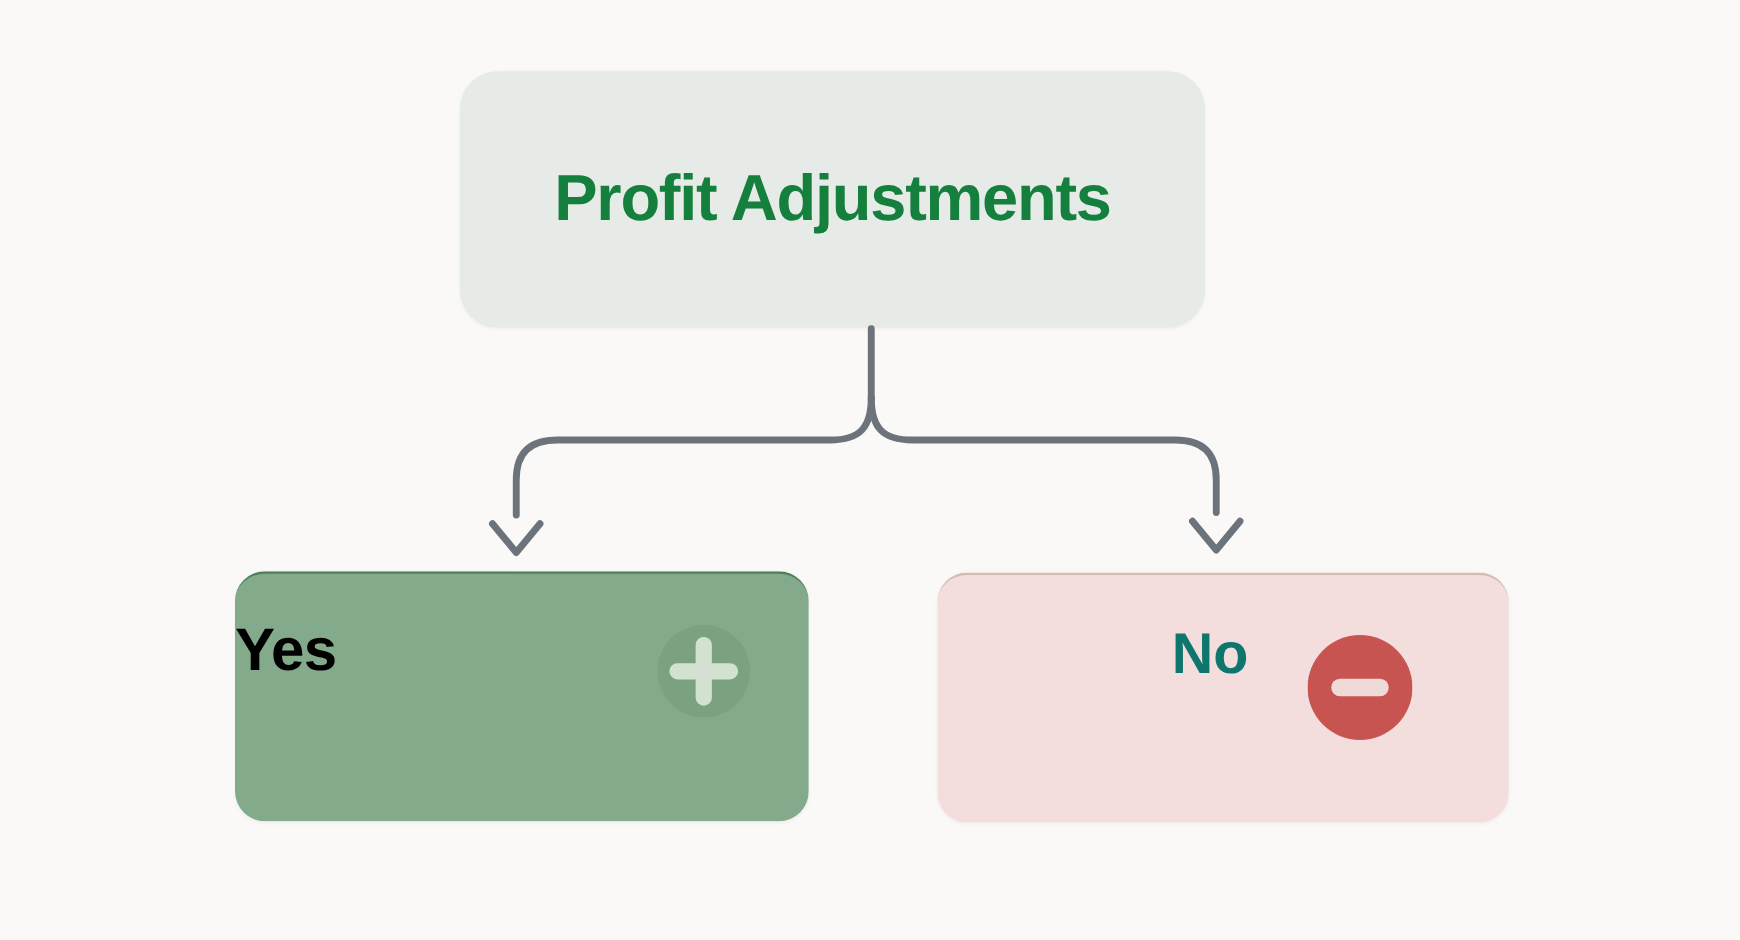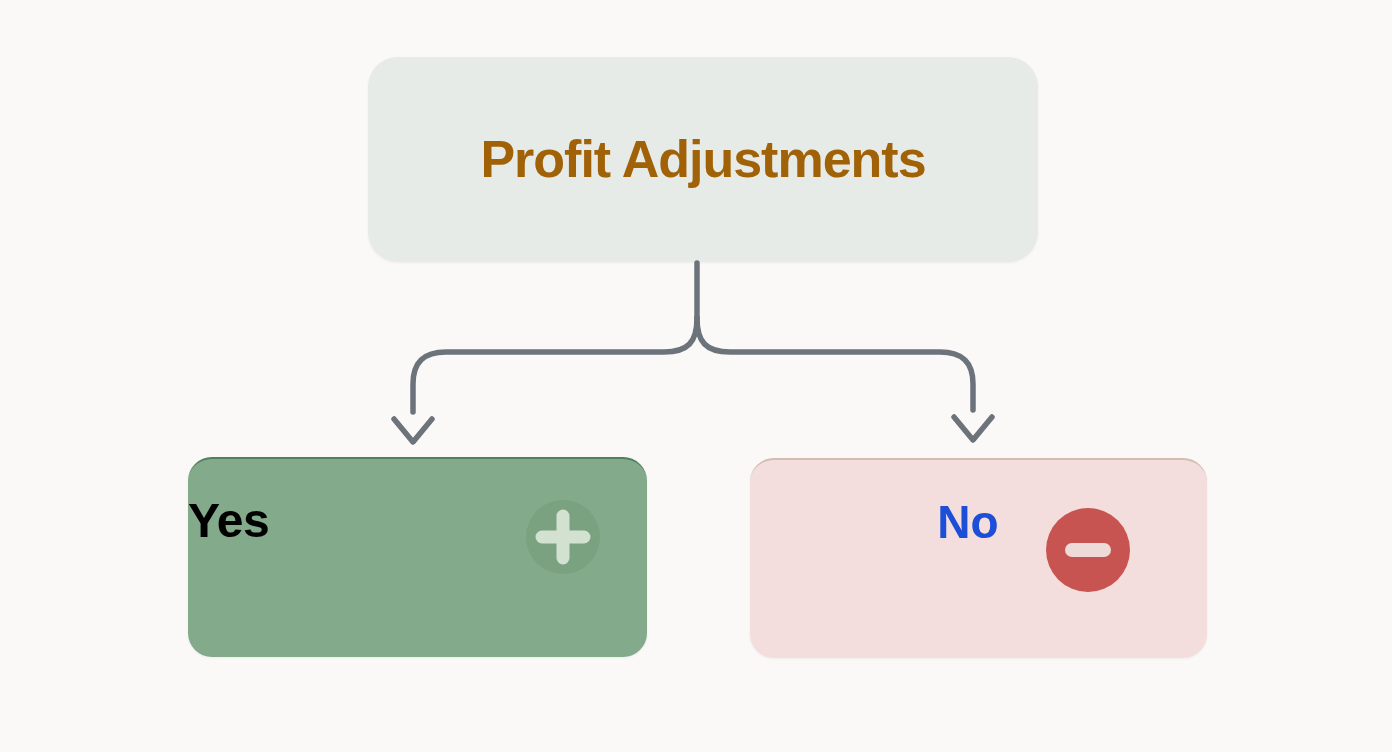--- a/index.html
+++ b/index.html
@@ -19,29 +19,29 @@
   }
   .node {
     position: absolute;
     box-sizing: border-box;
     box-shadow: 0 1px 3px rgba(0,0,0,0.05);
   }
   
   .decision {
     left: 368px;
     top: 57px;
-    width: 670px;
+    width: 596px;
     height: 205px;
     background: #e6ebe7;
     border-radius: 30px;
     display: flex;
     flex-direction: column;
     align-items: center;
     justify-content: center;
-    color: #a16207;
+    color: #15803d;
     text-align: center;
   }
   .decision .title {
     font-size: 52px;
     font-weight: 700;
     letter-spacing: -1px;
     line-height: 63px;
   }
   .decision .subtitle {
     font-size: 46px;
@@ -103,21 +103,21 @@
     background: #f3dedd;
     border-top: 2px solid rgba(176, 146, 124, 0.45);
     border-radius: 24px;
   }
   .no-text {
     position: absolute;
     left: 178px;
     top: 36px;
     width: 80px;
     text-align: center;
-    color: #1d4ed8;
+    color: #0f766e;
     font-size: 46px;
     font-weight: 700;
     line-height: 52px;
   }
   .minus-badge {
     position: absolute;
     left: 296px;
     top: 48px;
     width: 84px;
     height: 84px;

